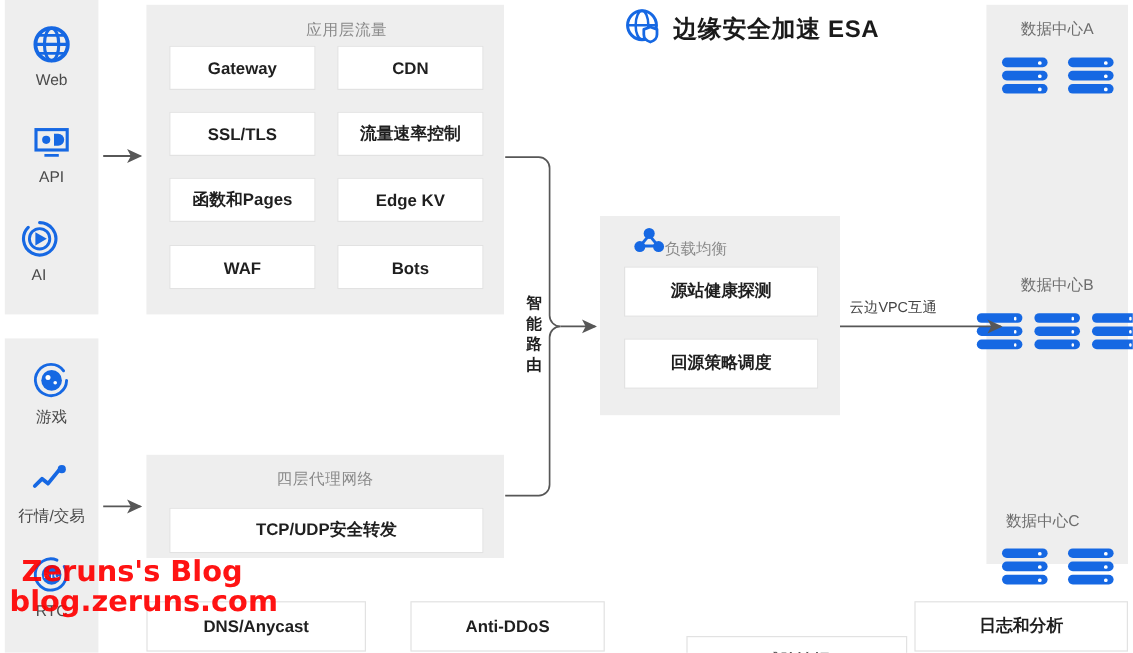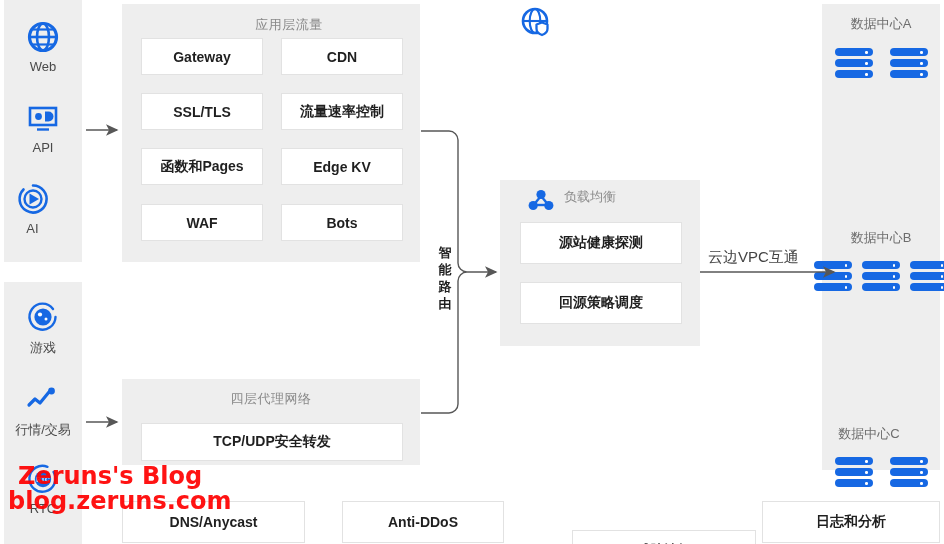--- a/index.html
+++ b/index.html
@@ -18,41 +18,41 @@
     display:flex;align-items:center;justify-content:center;
     font-size:14px;font-weight:bold;color:#1f1f1f;box-sizing:border-box;
   }
   .src-item{position:absolute;width:100%;text-align:center;}
   .src-label{font-size:13px;color:#4a4a4a;margin-top:3px;}
   .icon-wrap{display:flex;align-items:center;justify-content:center;height:38px;}
   .title-bar{
     position:absolute;display:flex;align-items:center;gap:9px;
   }
   .title-text{font-size:20px;font-weight:bold;color:#1a1a1a;letter-spacing:.5px;}
-  .lb-head{position:absolute;display:flex;align-items:flex-start;gap:10px;}
+  .lb-head{position:absolute;display:flex;align-items:flex-end;gap:0;}
   .lb-head-text{font-size:13px;color:#8a8a8a;}
   .dc-title{
     position:absolute;width:100%;text-align:center;
     font-size:13px;color:#6d6d6d;
   }
   .dc-servers{position:absolute;width:100%;display:flex;justify-content:center;gap:17px;}
   .server{display:flex;flex-direction:column;gap:3px;}
   .srow{
     width:38px;height:8px;border-radius:4px;background:#1668e3;
     position:relative;
   }
   .srow:after{
     content:"";position:absolute;right:5px;top:3px;
     width:2.5px;height:2.5px;border-radius:50%;background:#ffffff;
   }
   .vlabel{
     position:absolute;font-size:13px;font-weight:bold;color:#1f1f1f;
     width:14px;text-align:center;line-height:17px;
   }
-  .hlabel{position:absolute;font-size:15px;color:#444;white-space:nowrap;}
+  .hlabel{position:absolute;font-size:12px;color:#444;white-space:nowrap;}
   svg.overlay{position:absolute;left:0;top:0;width:944px;height:544px;pointer-events:none;}
   .wm{
     position:absolute;color:#ff0000;font-weight:bold;
     font-family:"DejaVu Sans",sans-serif;opacity:.92;white-space:nowrap;
   }
   .wm1{left:18px;top:462px;font-size:24px;}
   .wm2{left:8px;top:487px;font-size:24px;}
 </style>
 </head>
 <body>
@@ -151,20 +151,21 @@
 
 <div class="title-bar" style="left:520px;top:6px;">
   <span>
     <svg width="32" height="32" viewBox="0 0 32 32">
       <circle cx="15" cy="15" r="12" fill="none" stroke="#1668e3" stroke-width="2.6"></circle>
       <ellipse cx="15" cy="15" rx="5.3" ry="12" fill="none" stroke="#1668e3" stroke-width="2.1"></ellipse>
       <line x1="3.2" y1="15" x2="26.8" y2="15" stroke="#1668e3" stroke-width="2.1"></line>
       <path d="M22 16.5 l5.5 2 v4.2 c0 3.3 -2.9 5.4 -5.5 6.3 c-2.6 -.9 -5.5 -3 -5.5 -6.3 v-4.2 z" fill="#ffffff" stroke="#1668e3" stroke-width="2.3" stroke-linejoin="round"></path>
     </svg>
   </span>
+  <span class="title-text">边缘安全加速 ESA</span>
 </div>
 
 <div class="panel" style="left:500px;top:180px;width:200px;height:166px;"></div>
 <div class="lb-head" style="left:528px;top:188px;">
   <span>
     <svg width="26" height="24" viewBox="0 0 26 24">
       <line x1="13" y1="8" x2="5.5" y2="17" stroke="#1668e3" stroke-width="2.4"></line>
       <line x1="13" y1="8" x2="20.5" y2="17" stroke="#1668e3" stroke-width="2.4"></line>
       <line x1="5.5" y1="17" x2="20.5" y2="17" stroke="#1668e3" stroke-width="2.4"></line>
       <circle cx="13" cy="6.5" r="4.6" fill="#1668e3"></circle>

